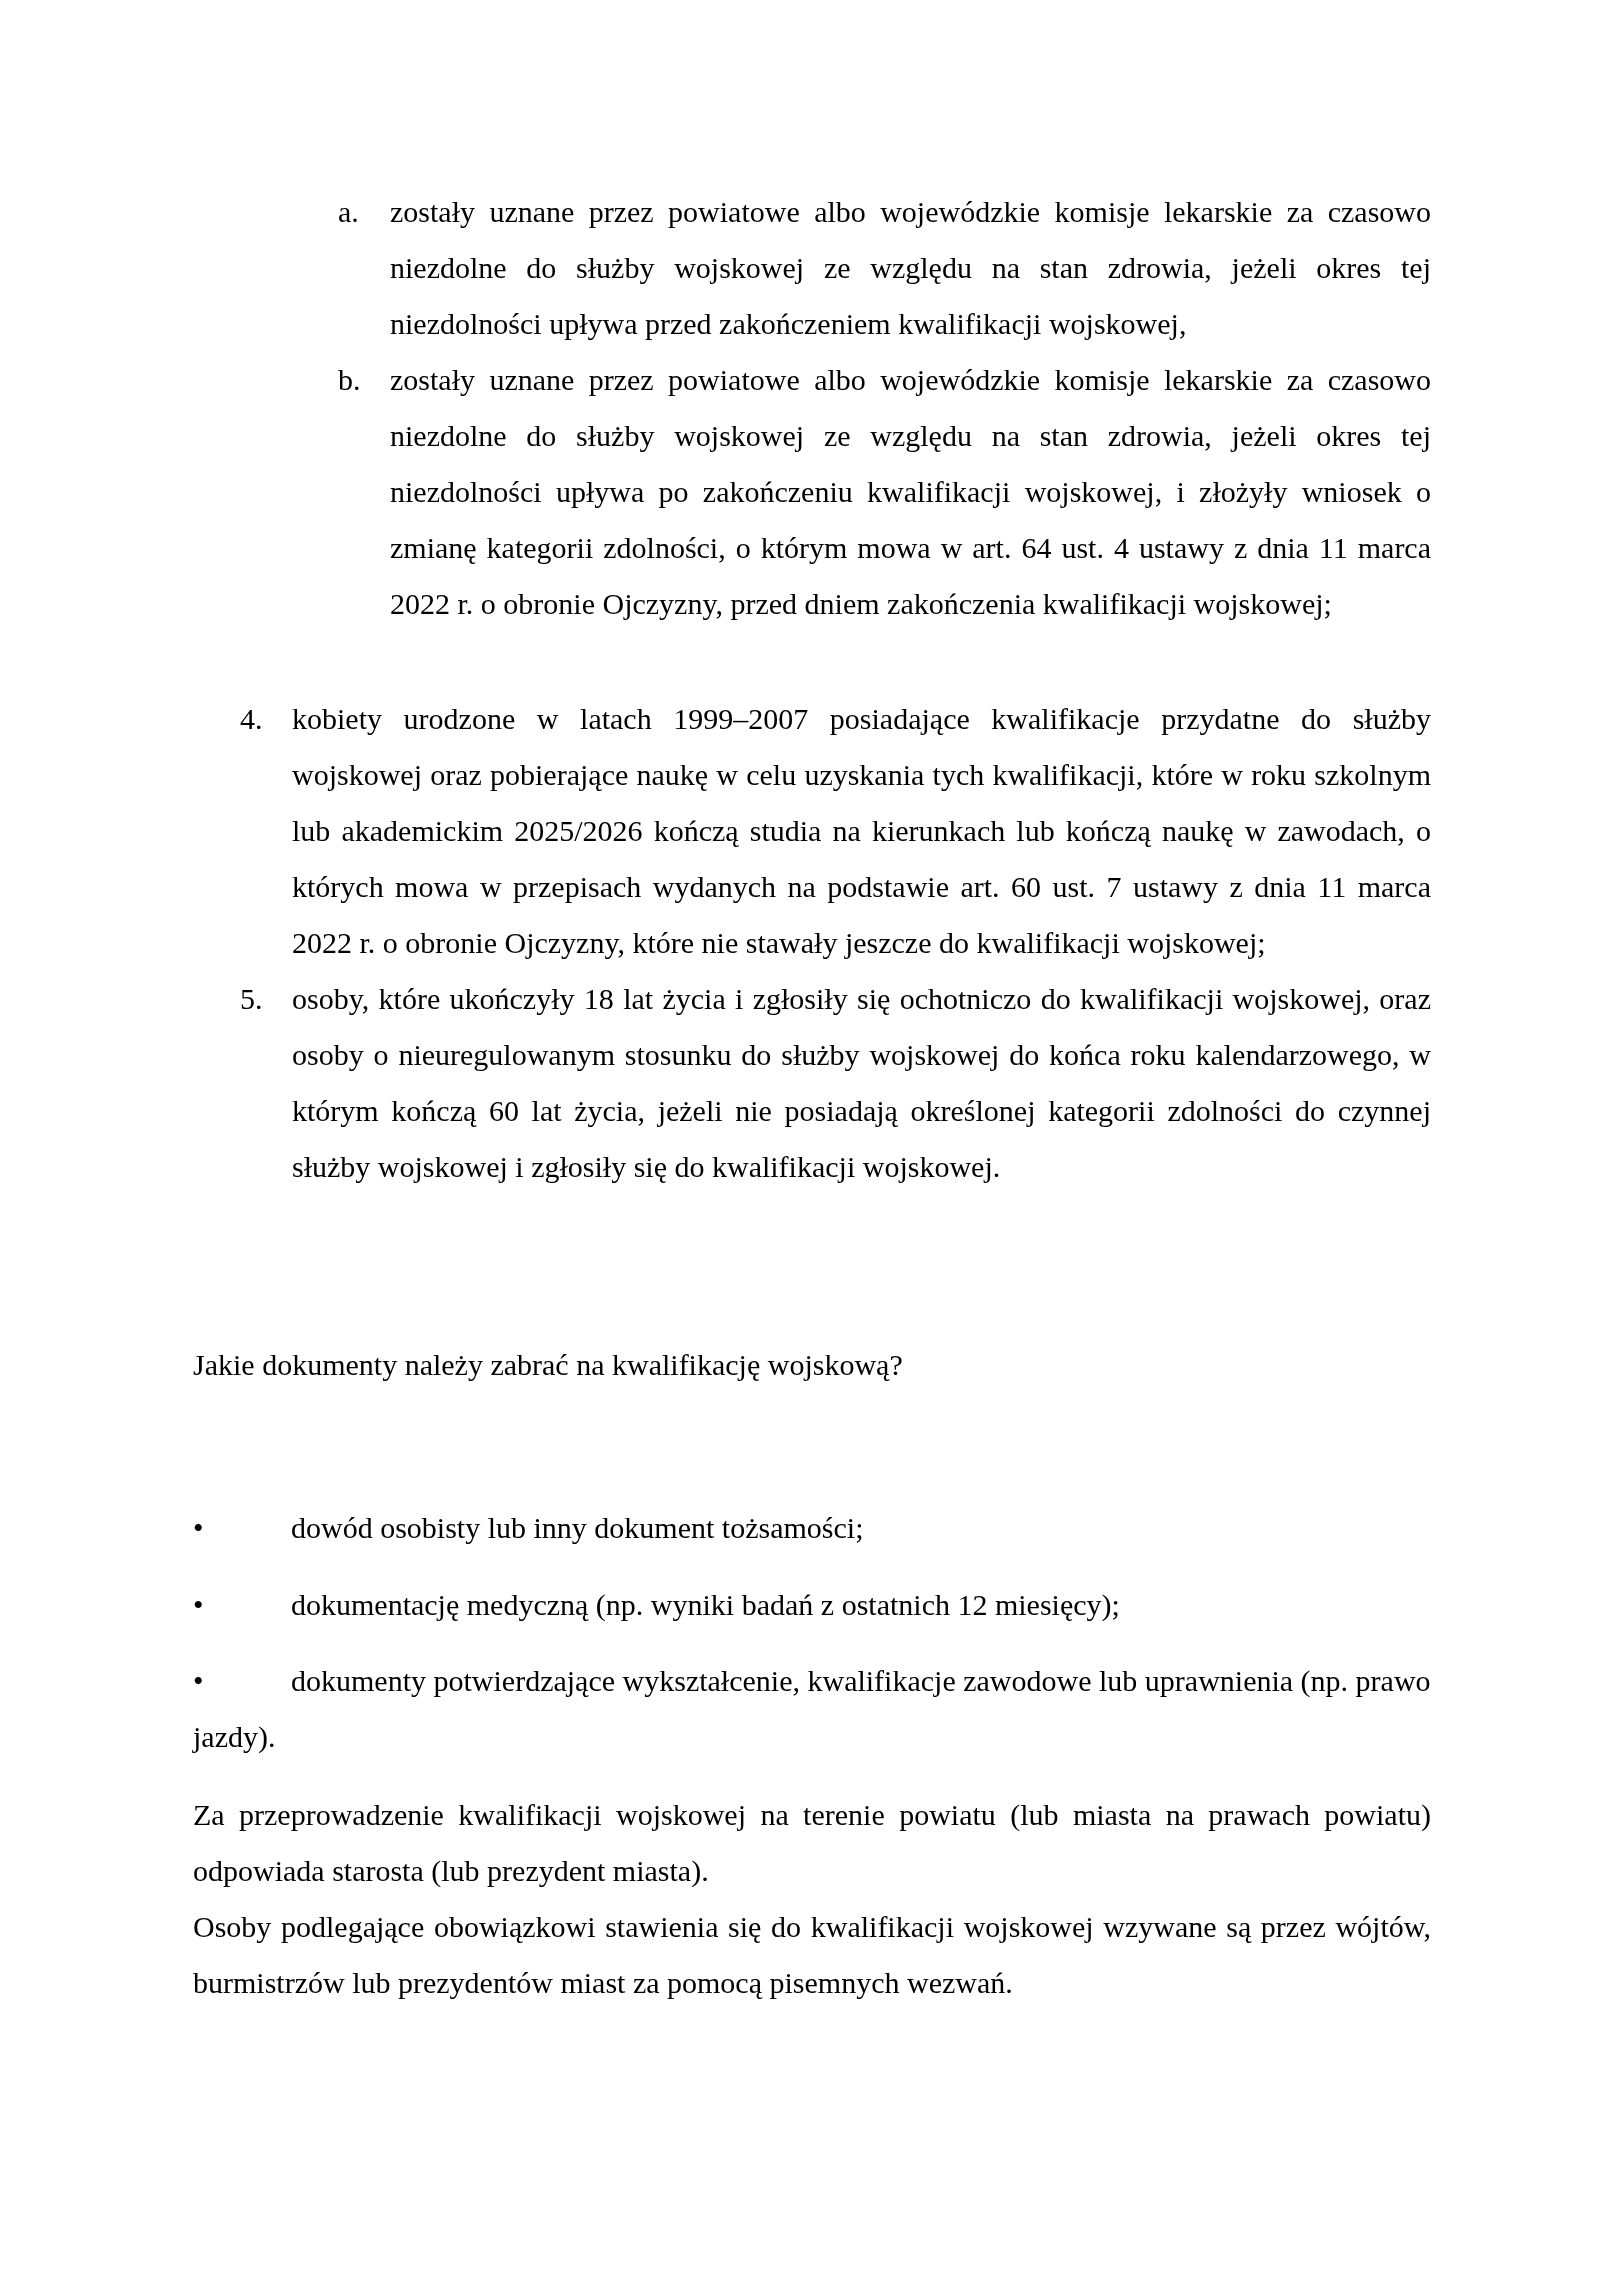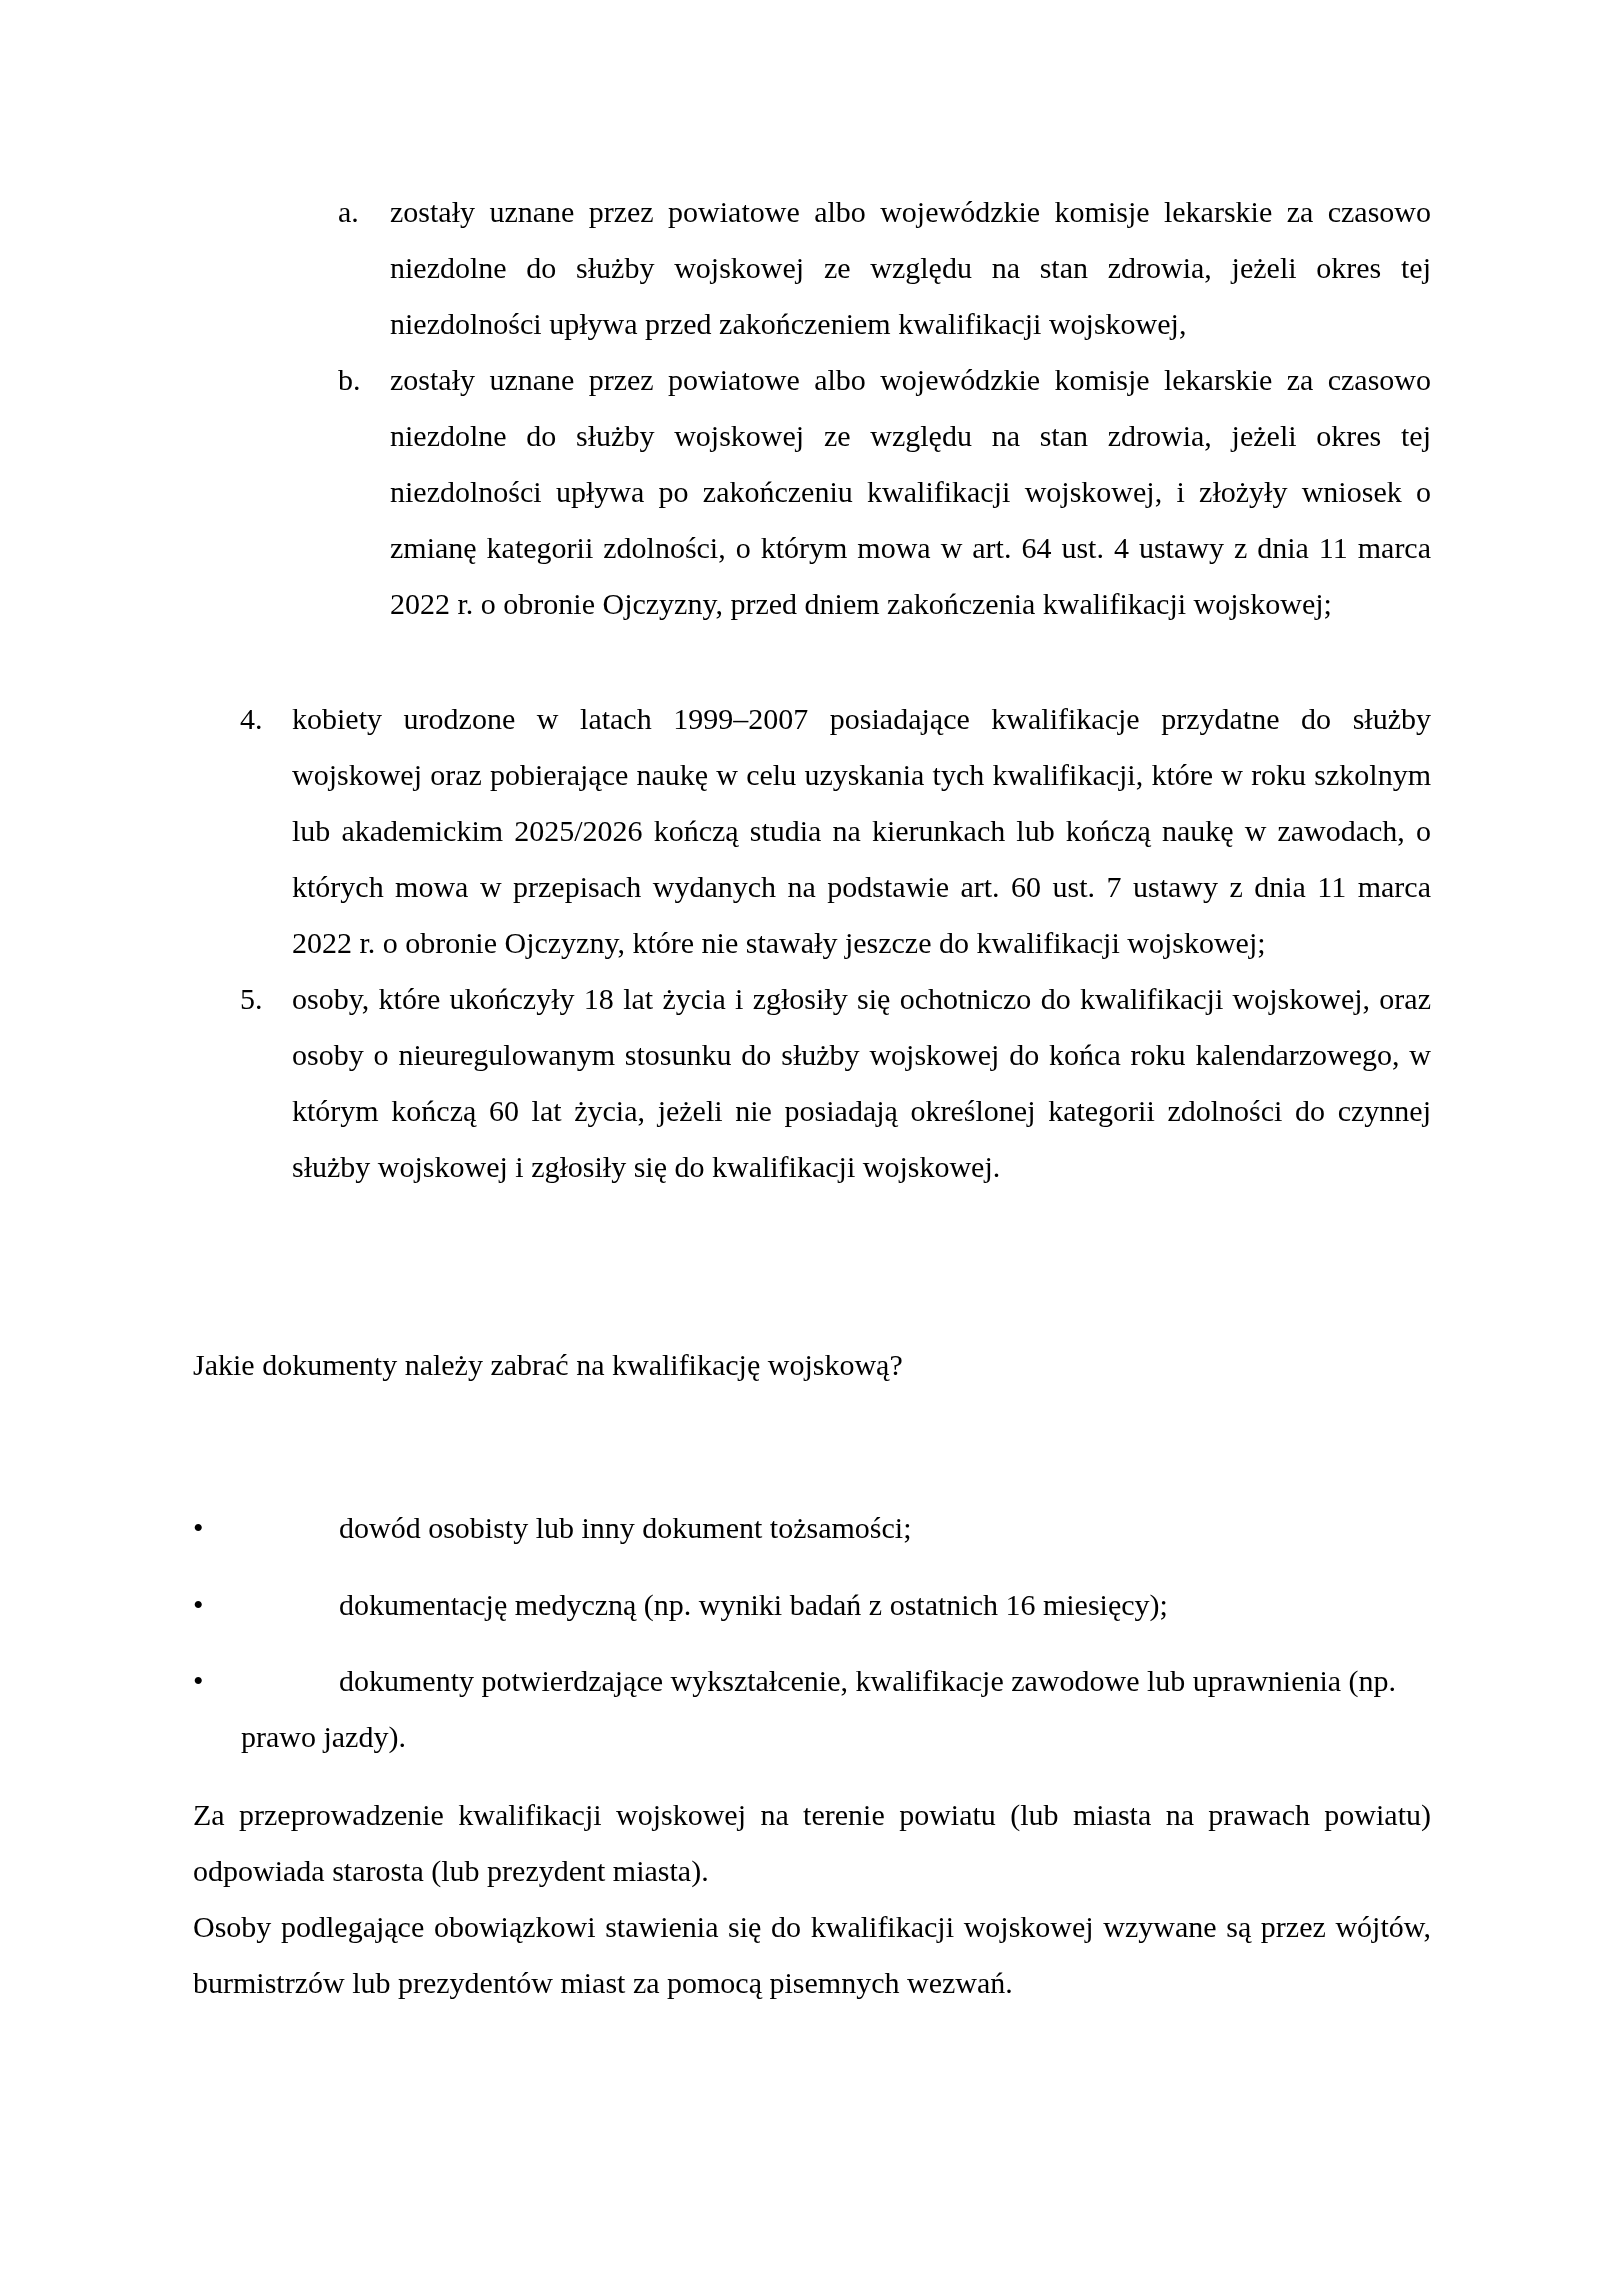--- a/index.html
+++ b/index.html
@@ -78,21 +78,20 @@
     margin-bottom: 20.6px;
   }
   .bullet-item .glyph {
     position: absolute;
     left: 0;
     top: 0;
   }
   .bullet-item .text {
     display: block;
     text-indent: 98px;
-    margin-left: 48px;
   }
   .para {
     position: absolute;
     left: 193px;
     width: 1238px;
     line-height: 56px;
     text-align: justify;
     margin: 0;
   }
   .para-1 { top: 1787px; }
@@ -128,21 +127,21 @@
   <h2 class="heading">Jakie dokumenty należy zabrać na kwalifikację wojskową?</h2>
 
 
   <ul class="bullets">
     <li class="bullet-item">
       <span class="glyph">•</span>
       <span class="text">dowód osobisty lub inny dokument tożsamości;</span>
     </li>
     <li class="bullet-item">
       <span class="glyph">•</span>
-      <span class="text">dokumentację medyczną (np. wyniki badań z ostatnich 16 miesięcy);</span>
+      <span class="text">dokumentację medyczną (np. wyniki badań z ostatnich 12 miesięcy);</span>
     </li>
     <li class="bullet-item">
       <span class="glyph">•</span>
       <span class="text">dokumenty potwierdzające wykształcenie, kwalifikacje zawodowe lub uprawnienia (np. prawo jazdy).</span>
     </li>
   </ul>
 
   <p class="para para-1">Za przeprowadzenie kwalifikacji wojskowej na terenie powiatu (lub miasta na prawach powiatu) odpowiada starosta (lub prezydent miasta).</p>
   <p class="para para-2">Osoby podlegające obowiązkowi stawienia się do kwalifikacji wojskowej wzywane są przez wójtów, burmistrzów lub prezydentów miast za pomocą pisemnych wezwań.</p>
 

